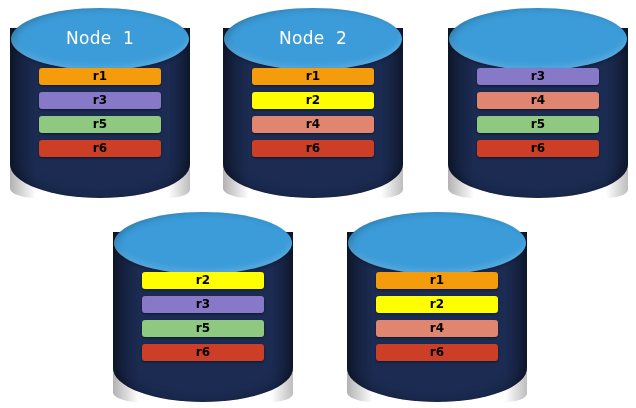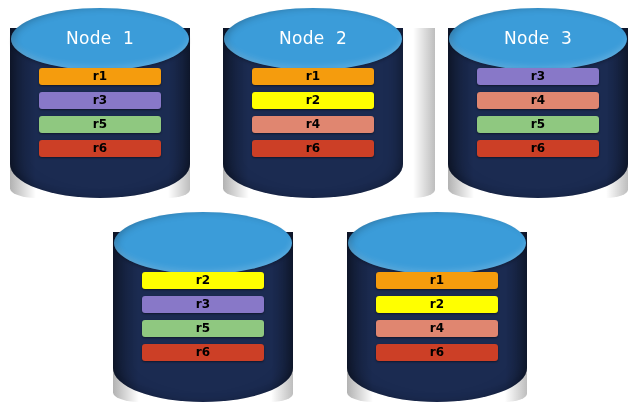--- a/index.html
+++ b/index.html
@@ -153,21 +153,21 @@
           <span class="replica-label" style="color: rgb(0, 0, 0);">r3</span>
         </div>
         <div class="replica-bar" style="background: rgb(143, 200, 128);">
           <span class="replica-label" style="color: rgb(0, 0, 0);">r5</span>
         </div>
         <div class="replica-bar" style="background: rgb(204, 63, 38);">
           <span class="replica-label" style="color: rgb(0, 0, 0);">r6</span>
         </div>
       </div>
     </div>
-    <div class="node-cylinder" style="left: 223px; top: 6px; padding-left: 32px;">
+    <div class="node-cylinder" style="left: 223px; top: 6px;">
       <div class="cyl-body" style="background: rgb(27, 43, 81);"></div>
       <div class="cyl-shade-left"></div>
       <div class="cyl-shade-right"></div>
       <div class="cyl-top" style="background: rgb(59, 156, 217);"></div>
       <div class="cyl-top-rim"></div>
       <div class="node-label" style="color: rgb(255, 255, 255);">Node  2</div>
       <div class="replica-stack">
         <div class="replica-bar" style="background: rgb(245, 156, 13);">
           <span class="replica-label" style="color: rgb(0, 0, 0);">r1</span>
         </div>
@@ -181,21 +181,20 @@
           <span class="replica-label" style="color: rgb(0, 0, 0);">r6</span>
         </div>
       </div>
     </div>
     <div class="node-cylinder" style="left: 448px; top: 6px;">
       <div class="cyl-body" style="background: rgb(27, 43, 81);"></div>
       <div class="cyl-shade-left"></div>
       <div class="cyl-shade-right"></div>
       <div class="cyl-top" style="background: rgb(59, 156, 217);"></div>
       <div class="cyl-top-rim"></div>
-      <div class="node-label" style="color: rgb(255, 255, 255);">Node  3</div>
       <div class="replica-stack">
         <div class="replica-bar" style="background: rgb(136, 120, 200);">
           <span class="replica-label" style="color: rgb(0, 0, 0);">r3</span>
         </div>
         <div class="replica-bar" style="background: rgb(224, 134, 112);">
           <span class="replica-label" style="color: rgb(0, 0, 0);">r4</span>
         </div>
         <div class="replica-bar" style="background: rgb(143, 200, 128);">
           <span class="replica-label" style="color: rgb(0, 0, 0);">r5</span>
         </div>

